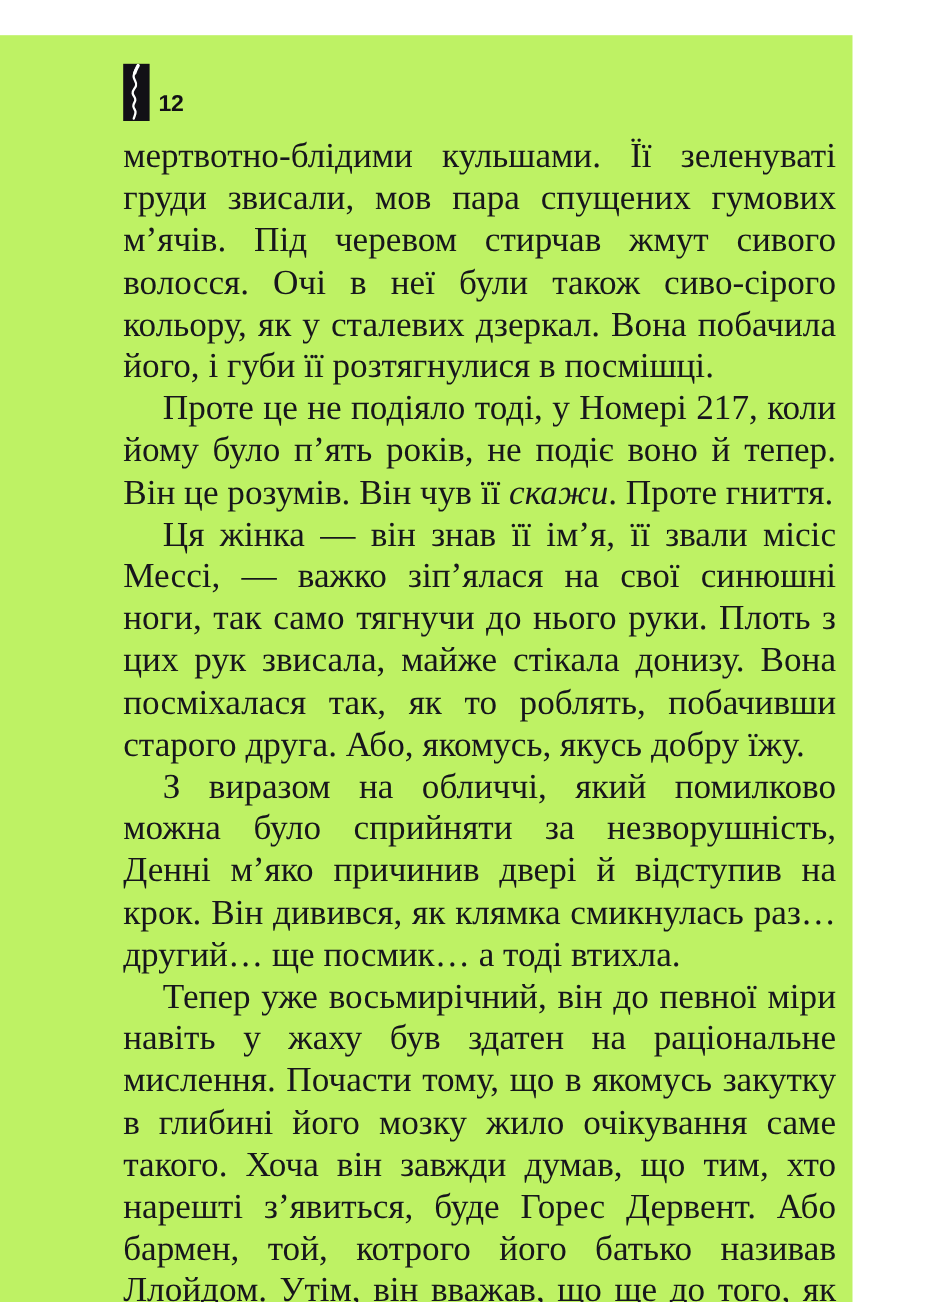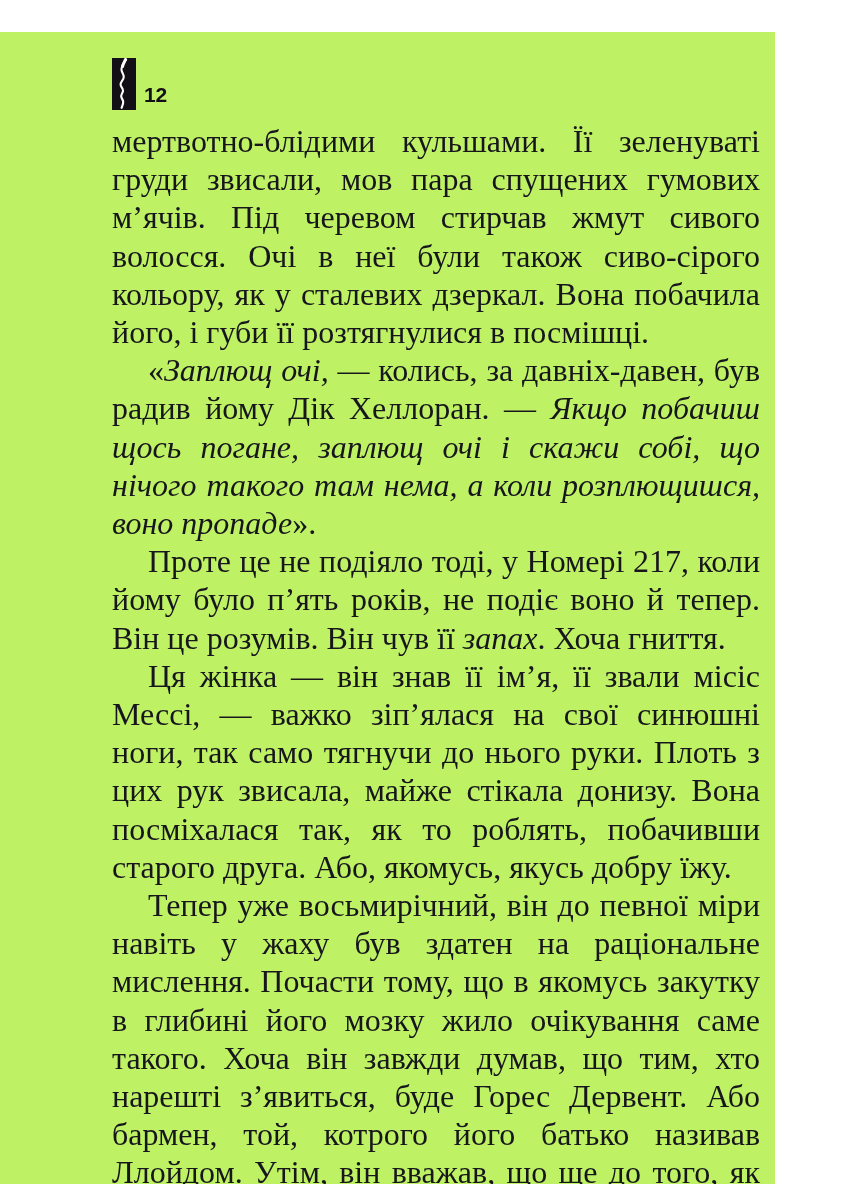--- a/index.html
+++ b/index.html
@@ -90,19 +90,19 @@
         <path d="M13.6 1.5 C11.2 5.5, 8.8 9.0, 9.6 12.5 C10.3 15.6, 12.6 17.0, 11.6 20.0 C10.7 22.8, 8.2 24.0, 8.6 26.8 C9.0 29.4, 11.4 30.4, 11.0 33.0 C10.7 35.2, 9.0 36.3, 9.2 38.4 C9.4 40.6, 11.0 41.6, 11.2 43.6 C11.4 45.6, 10.4 47.4, 9.6 49.8" fill="none" stroke="#ffffff" stroke-width="2.1" stroke-linecap="round"></path>
         <path d="M13.6 1.5 C12.4 4.0, 11.0 6.2, 10.6 8.4" fill="none" stroke="#ffffff" stroke-width="3.0" stroke-linecap="round"></path>
       </svg>
     </span>
     <span class="folio">12</span>
   </div>
 
   <div class="textblock">
 
   <p class="para first"><span>мертвотно-блідими кульшами. Її зеленуваті груди звисали, мов пара спущених гумових м’ячів. Під черевом стирчав жмут сивого волосся. Очі в неї були також сиво-сірого кольору, як у сталевих дзеркал. Вона побачила його, і губи її розтягнулися в посмішці.</span></p>
-      <p class="para"><span>«</span><i>Заплющ очі,</i><span> — колись, за давніх-давен, був радив йому Дік Хеллоран. — </span><i>Якщо побачиш щось погане, заплющ очі і скажи собі, що нічого такого там нема, а коли розплющишся, воно пропаде</i><span>».</span></p>
-      <p class="para"><span>Проте це не подіяло тоді, у Номері 217, коли йому було п’ять років, не подіє воно й тепер. Він це розумів. Він чув її </span><i>запах</i><span>. Хоча гниття.</span></p>
+      <p class="para"><span>Проте це не подіяло тоді, у Номері 217, коли йому було п’ять років, не подіє воно й тепер. Він це розумів. Він чув її </span><i>скажи</i><span>. Проте гниття.</span></p>
       <p class="para"><span>Ця жінка — він знав її ім’я, її звали місіс Мессі, — важко зіп’ялася на свої синюшні ноги, так само тягнучи до нього руки. Плоть з цих рук звисала, майже стікала донизу. Вона посміхалася так, як то роблять, побачивши старого друга. Або, якомусь, якусь добру їжу.</span></p>
+      <p class="para"><span>З виразом на обличчі, який помилково можна було сприйняти за незворушність, Денні м’яко причинив двері й відступив на крок. Він дивився, як клямка смикнулась раз… другий… ще посмик… а тоді втихла.</span></p>
       <p class="para"><span>Тепер уже восьмирічний, він до певної міри навіть у жаху був здатен на раціональне мислення. Почасти тому, що в якомусь закутку в глибині його мозку жило очікування саме такого. Хоча він завжди думав, що тим, хто нарешті з’явиться, буде Горес Дервент. Або бармен, той, котрого його батько називав Ллойдом. Утім, він вважав, що ще до того, як це трапилося, він мусив би здогадатися, що з’явитися має саме місіс Мессі. Бо з усієї нечисті в «Оверлуку» вона була найгіршою.</span></p>
     </div>
 
 </div>
 
 </body></html>

